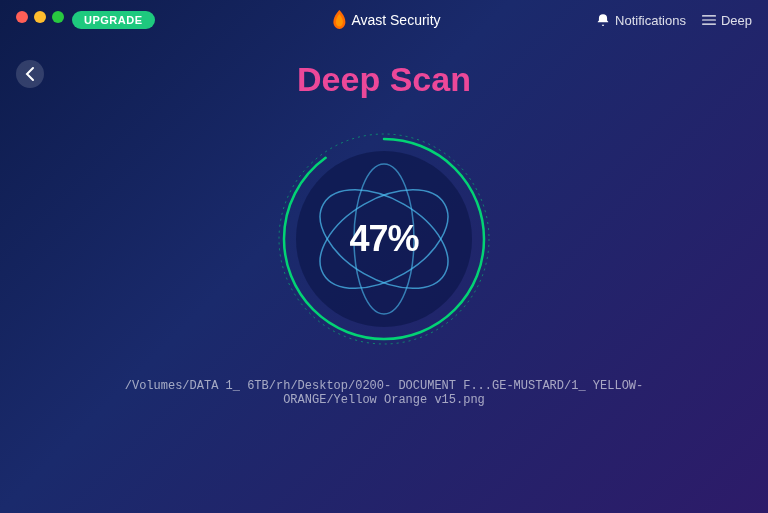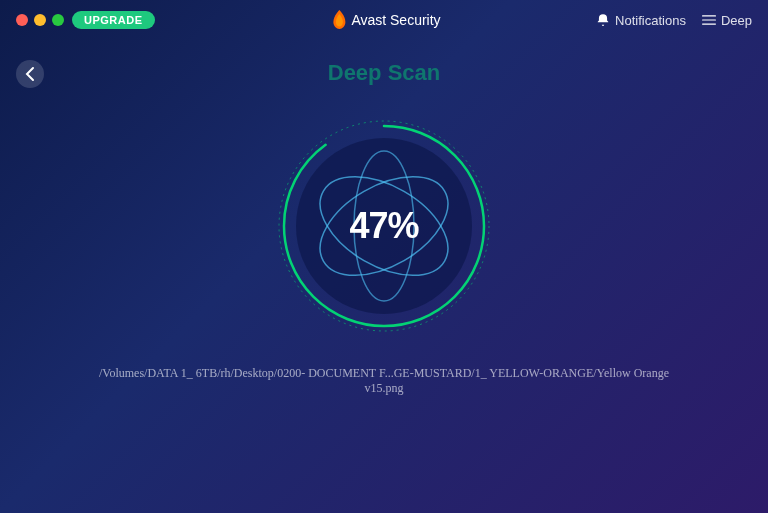--- a/index.html
+++ b/index.html
@@ -18,21 +18,21 @@
       display: flex;
       align-items: center;
       justify-content: space-between;
       padding: 10px 16px;
       height: 40px;
       position: relative;
     }
 
     .titlebar-left {
       display: flex;
-      align-items: center;
+      align-items: flex-start;
       gap: 8px;
     }
 
     .traffic-lights {
       display: flex;
       gap: 6px;
       align-items: center;
     }
 
     .traffic-light {
@@ -106,22 +106,22 @@
 
     
     .main-content {
       display: flex;
       flex-direction: column;
       align-items: center;
       padding-top: 20px;
     }
 
     .page-title {
-      color: #0f766e;
-      font-size: 22px;
+      color: #ec4899;
+      font-size: 34px;
       font-weight: 700;
       margin-bottom: 30px;
     }
 
     
     .circle-container {
       position: relative;
       width: 220px;
       height: 220px;
       margin-bottom: 30px;
@@ -145,21 +145,21 @@
       letter-spacing: -1px;
     }
 
     
     .file-path {
       color: rgba(255,255,255,0.6);
       font-size: 12px;
       text-align: center;
       max-width: 600px;
       margin-bottom: 30px;
-      font-family: Liberation Serif, serif;
+      font-family: Liberation Mono, monospace;
     }
 
     
     .cancel-btn {
       background: rgba(255,255,255,0.08);
       border: 1px solid rgba(255,255,255,0.25);
       color: white;
       border-radius: 20px;
       padding: 10px 50px;
       font-size: 13px;

